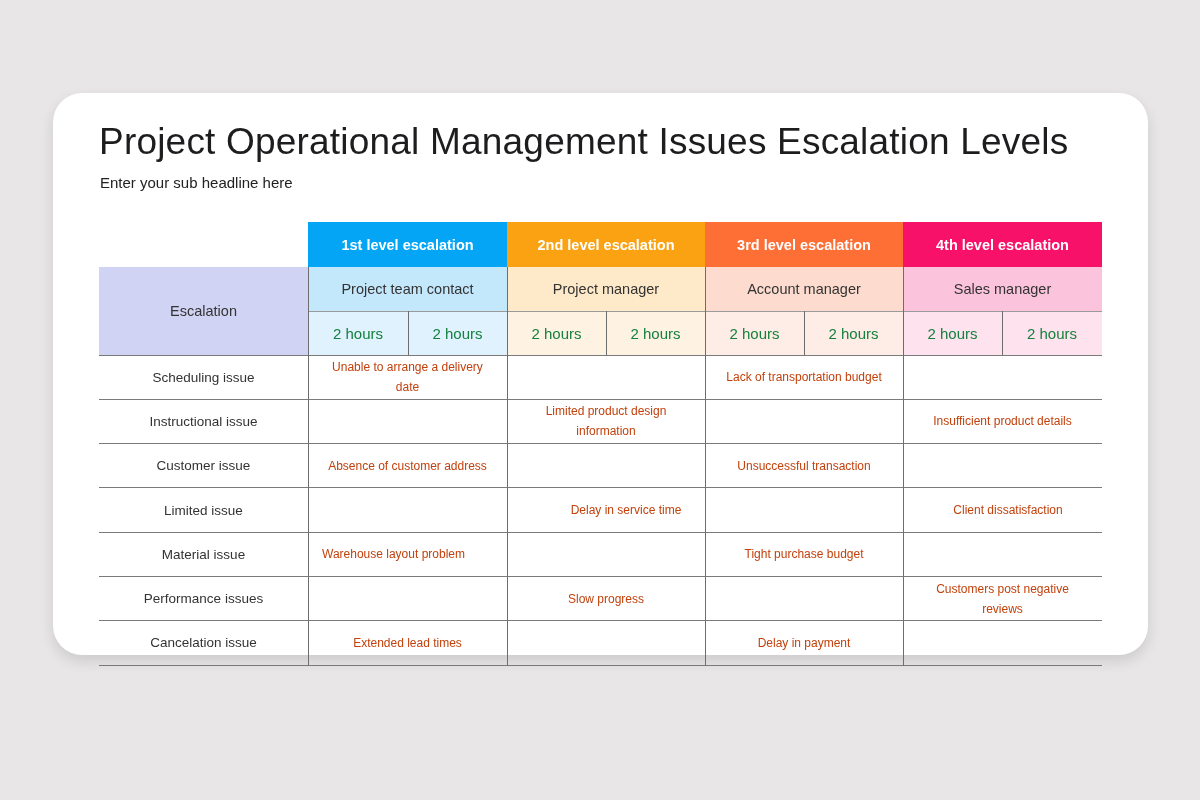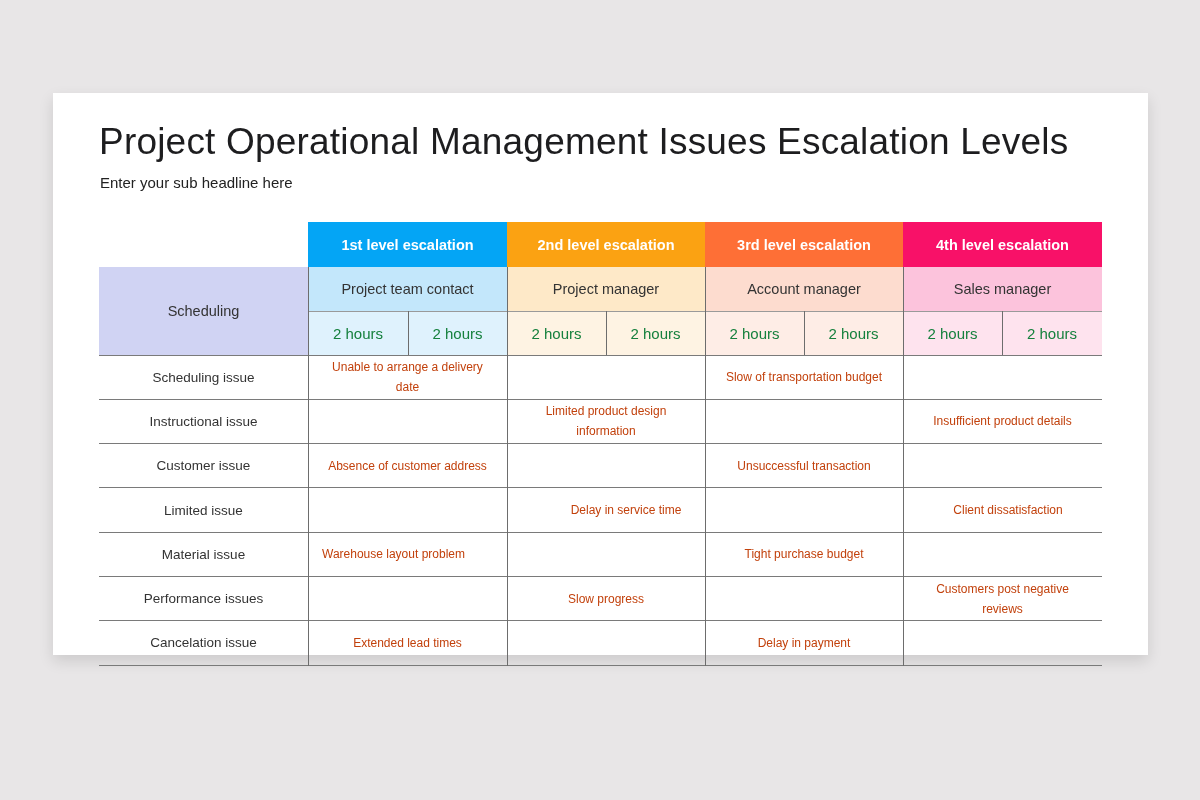--- a/index.html
+++ b/index.html
@@ -1,19 +1,19 @@
 <!DOCTYPE html>
 <html><head>
 <meta charset="utf-8">
 <style>
   * { box-sizing: border-box; margin: 0; padding: 0; }
   html, body { width: 1200px; height: 800px; overflow: hidden; }
   body { background: #e8e6e7; font-family: "Liberation Sans", sans-serif; position: relative; }
   .slide { position: absolute; left: 53px; top: 93px; width: 1095px; height: 562px; background: #ffffff;
-    box-shadow: 0 6px 14px rgba(0,0,0,0.12); }
+    box-shadow: 0 6px 14px rgba(0,0,0,0.12); border-radius: 29px; }
   .title { position: absolute; left: 46px; top: 28px; font-size: 37px; color: #1d1d1f; letter-spacing: 0.2px; white-space: nowrap; font-weight: 400; }
   .subtitle { position: absolute; left: 47px; top: 81px; font-size: 15px; color: #222; }
   .tbl { position: absolute; left: 46px; top: 129px; width: 1003px; }
   .grid { position: relative; width: 1003px; }
   .cell { position: absolute; display: flex; align-items: center; justify-content: center; text-align: center; }
   .hdr { color: #fff; font-weight: bold; font-size: 14.5px; }
   .sub { font-size: 14.5px; color: #333; }
   .hr { font-size: 15px; color: #15803d; }
   .row-label { font-size: 13.5px; color: #333; }
   .row-cell { font-size: 12px; color: #c2410c; line-height: 20px; padding: 0 20px; }
@@ -37,21 +37,21 @@
         <span>2nd level escalation</span>
       </div>
       <div class="cell hdr" style="left:606px;top:0;width:198px;height:45px;background:#fe6f36;">
         <span>3rd level escalation</span>
       </div>
       <div class="cell hdr" style="left:804px;top:0;width:199px;height:45px;background:#f81168;">
         <span>4th level escalation</span>
       </div>
 
       <div class="cell sub" style="left:0;top:45px;width:209px;height:88px;background:#d0d3f3;">
-        <span>Scheduling</span>
+        <span>Escalation</span>
       </div>
 
       <div class="cell sub" style="left:209px;top:45px;width:199px;height:44px;background:#c3e7fb;">
         <span>Project team contact</span>
       </div>
       <div class="cell sub" style="left:408px;top:45px;width:198px;height:44px;background:#fee9c8;">
         <span>Project manager</span>
       </div>
       <div class="cell sub" style="left:606px;top:45px;width:198px;height:44px;background:#fddccf;">
         <span>Account manager</span>
@@ -89,21 +89,21 @@
           <div class="cell row-label" style="left: 0px; top: 133px; width: 209px; height: 44.3px;">
             <span>Scheduling issue</span>
           </div>
           <div class="cell row-cell" style="left: 209px; top: 133px; width: 199px; height: 44.3px;">
             <span>Unable to arrange a delivery date</span>
           </div>
           <div class="cell row-cell" style="left: 408px; top: 133px; width: 198px; height: 44.3px;">
             <span></span>
           </div>
           <div class="cell row-cell" style="left: 606px; top: 133px; width: 198px; height: 44.3px;">
-            <span>Slow of transportation budget</span>
+            <span>Lack of transportation budget</span>
           </div>
           <div class="cell row-cell" style="left: 804px; top: 133px; width: 199px; height: 44.3px;">
             <span></span>
           </div>
           <div class="hline" style="top: 176.8px;"></div>
           <div class="cell row-label" style="left: 0px; top: 177.3px; width: 209px; height: 44.3px;">
             <span>Instructional issue</span>
           </div>
           <div class="cell row-cell" style="left: 209px; top: 177.3px; width: 199px; height: 44.3px;">
             <span></span>

